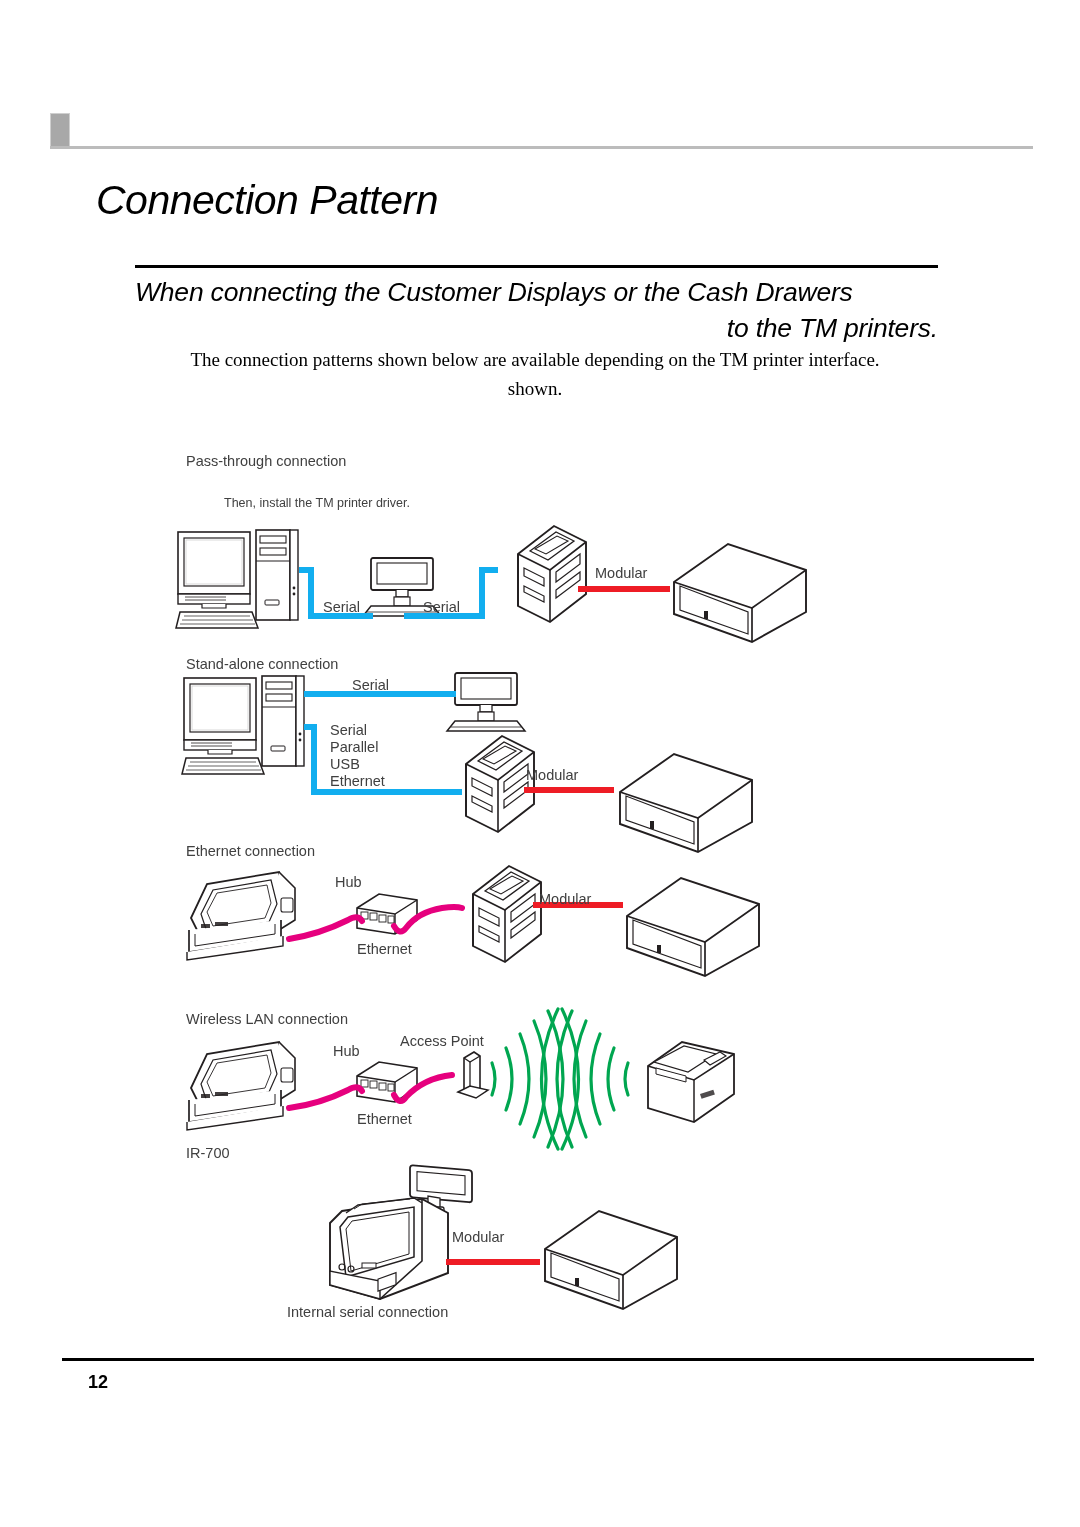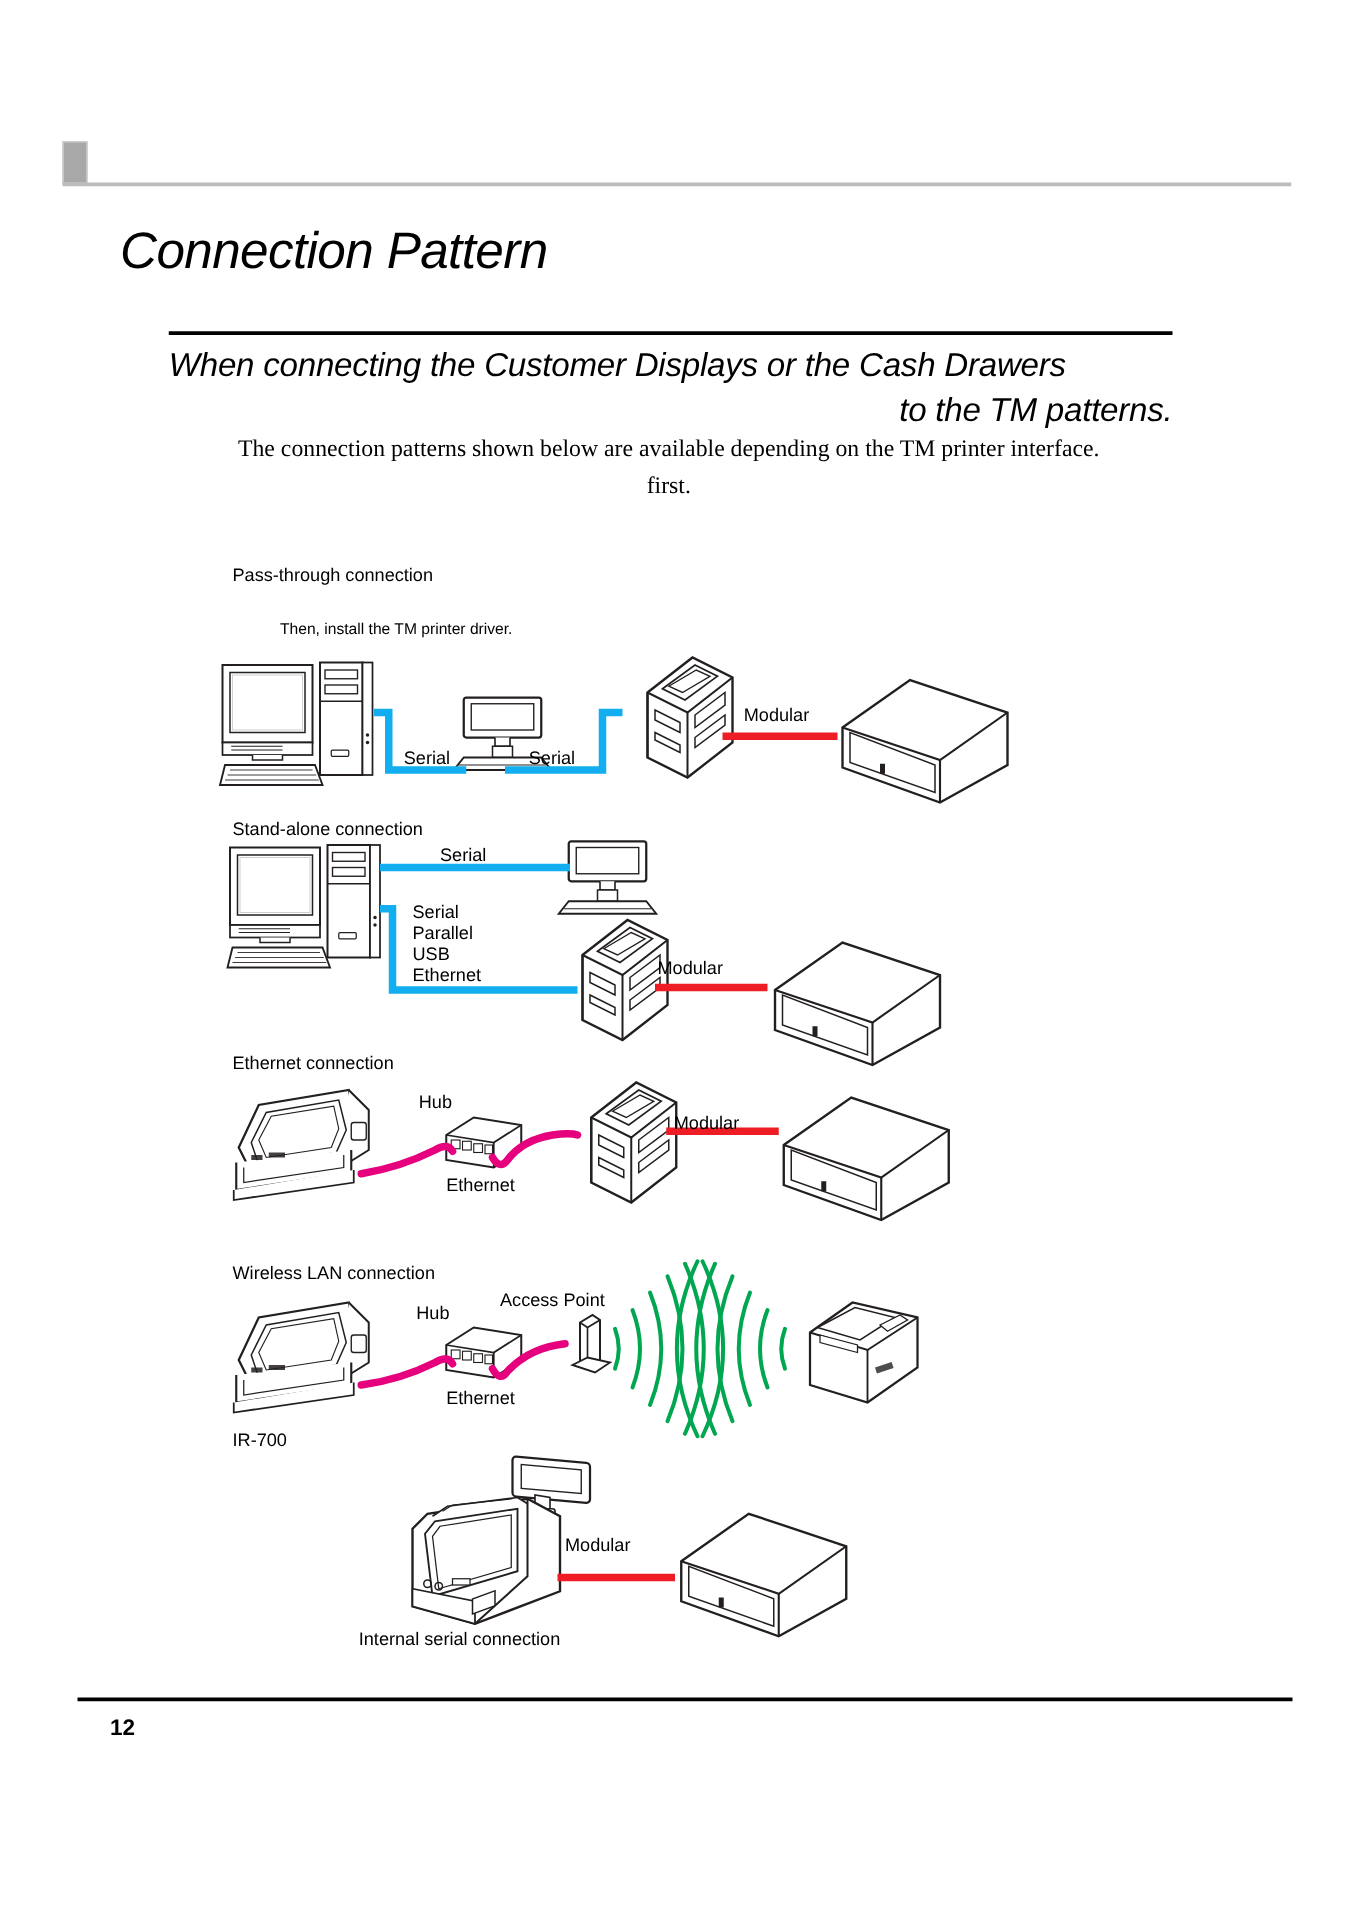--- a/index.html
+++ b/index.html
@@ -94,21 +94,21 @@
     width: 1080px;
     height: 1527px;
     pointer-events: none;
   }
 
   .lbl {
     position: absolute;
     font-family: "Liberation Sans", sans-serif;
     font-size: 14.5px;
     line-height: 19px;
-    color: #000000;
+    color: #404040;
     white-space: nowrap;
   }
   .lbl.sm { font-size: 12.5px; line-height: 17px; }
 
   
   .foot-rule {
     position: absolute;
     left: 62px;
     top: 1358px;
     width: 972px;
@@ -130,26 +130,26 @@
 <div id="page">
 
   <div class="hdr-bar"></div>
   <div class="hdr-rule"></div>
 
   <div class="chapter-title">Connection Pattern</div>
 
   <div class="sec-rule"></div>
   <div class="sec-head">
     <span class="l1">When connecting the Customer Displays or the Cash Drawers</span>
-    <span class="l2">to the TM patterns.</span>
+    <span class="l2">to the TM printers.</span>
   </div>
 
   <div class="intro">
     <span>The connection patterns shown below are available depending on the TM printer interface.</span>
-    <span>first.</span>
+    <span>shown.</span>
   </div>
 
   <svg class="fig" viewBox="0 0 1080 1527" xmlns="http://www.w3.org/2000/svg">
     <defs>
       <g id="desktop-pc">
 
         <rect x="2" y="4" width="72" height="62" fill="#fff" stroke="#231F20" stroke-width="1.6"></rect>
         <rect x="8" y="10" width="60" height="48" fill="#fff" stroke="#231F20" stroke-width="1.2"></rect>
         <rect x="10" y="12" width="56" height="44" fill="#fff" stroke="#cfcfcf" stroke-width="0.8"></rect>
         <rect x="2" y="66" width="72" height="10" fill="#fff" stroke="#231F20" stroke-width="1.4"></rect>

